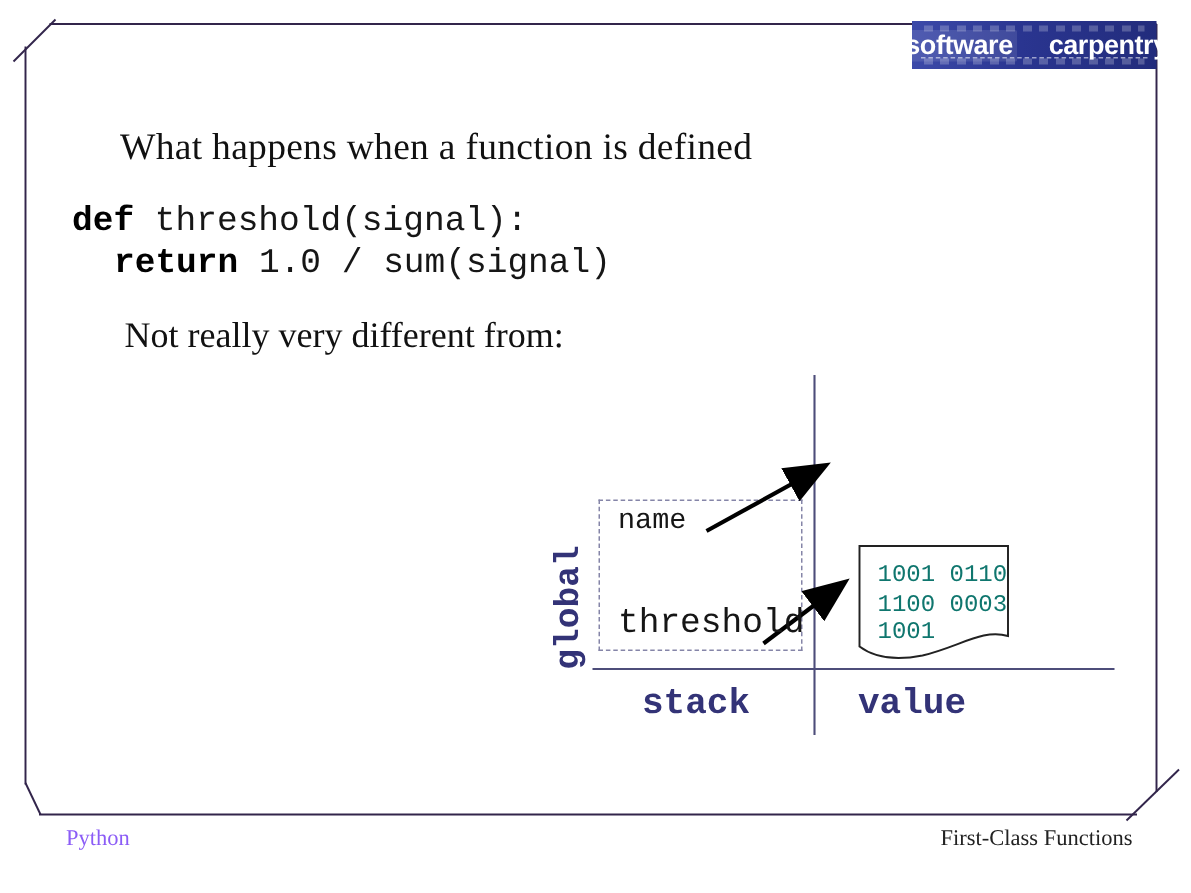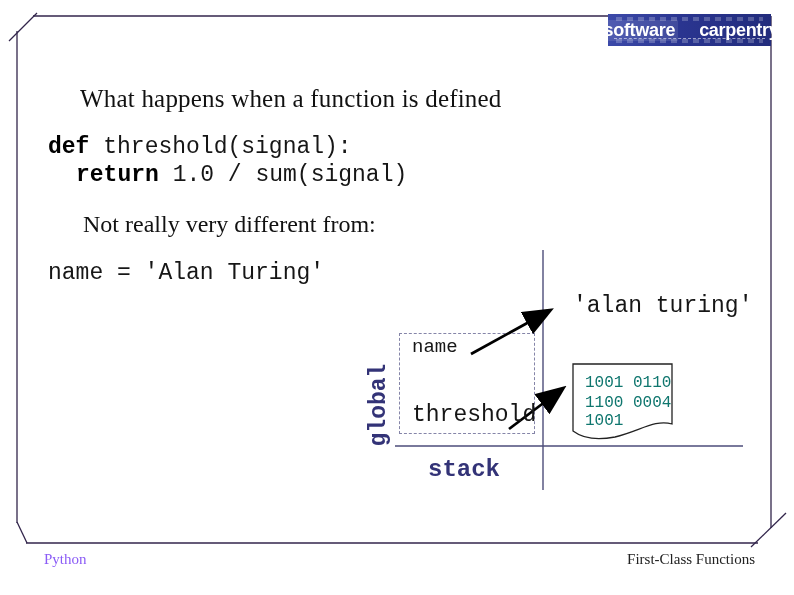--- a/index.html
+++ b/index.html
@@ -99,31 +99,30 @@
 
   <div id="code-line1" class="abs mono txt">
     <span class="kw">def</span><span> threshold(signal):</span>
   </div>
   <div id="code-line2" class="abs mono txt">
     <span class="kw">return</span><span> 1.0 / sum(signal)</span>
   </div>
 
   <div id="subtitle" class="abs sans txt">Not really very different from:</div>
 
-  <div id="code-assign" class="abs mono txt">name = 'Alan Turing'</div>
 
-  <div id="value-string" class="abs mono txt">'alan turing'</div>
 
   <div id="dashed-box" class="abs"></div>
   <div id="slot-name" class="abs mono txt">name</div>
   <div id="slot-threshold" class="abs mono txt">threshold</div>
 
   <div id="global-label" class="abs navy txt">global</div>
   <div id="stack-label" class="abs navy txt">stack</div>
+  <div id="value-label" class="abs navy txt">value</div>
 
   <div id="bin-1" class="abs mono bin txt">1001 0110</div>
-  <div id="bin-2" class="abs mono bin txt">1100 0004</div>
+  <div id="bin-2" class="abs mono bin txt">1100 0003</div>
   <div id="bin-3" class="abs mono bin txt">1001</div>
 
   <div id="footer-left" class="abs sans txt">Python</div>
   <div id="footer-right" class="abs sans txt">First-Class Functions</div>
 
 </div>
 
 </body></html>

